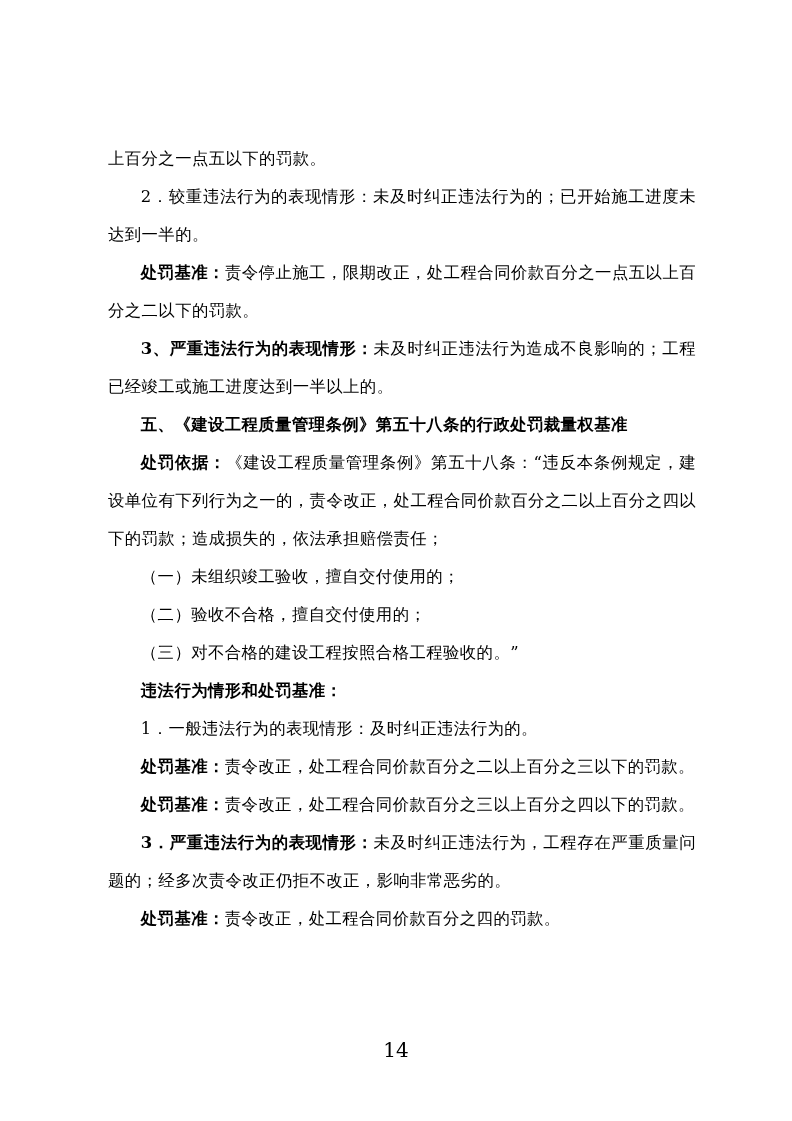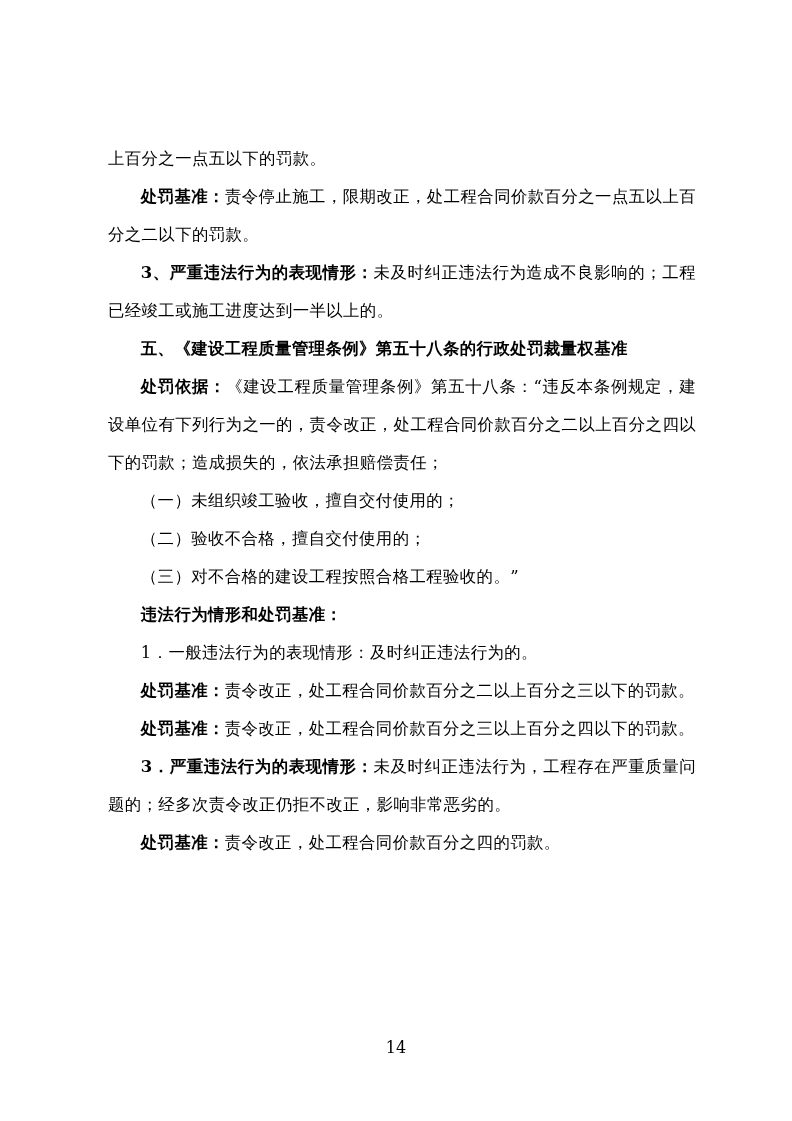--- a/index.html
+++ b/index.html
@@ -43,31 +43,32 @@
   .heading {
     font-weight: bold;
     text-indent: 2em;
   }
   .pagenum {
     position: absolute;
     left: 0;
     top: 1038px;
     width: 792px;
     text-align: center;
-    font-size: 16px;
+    font-size: 20px;
     font-family: "DejaVu Serif", "Liberation Serif", serif;
     color: #000;
   }
 </style>
 </head>
 <body>
 
 <div class="page">
   <div class="doc-body" id="doc-body">
       <p><span>上百分之一点五以下的罚款。</span></p>
+      <p class="ind"><span>2．较重违法行为的表现情形：未及时纠正违法行为的；已开始施工进度未达到一半的。</span></p>
       <p class="ind"><span class="b">处罚基准：</span><span>责令停止施工，限期改正，处工程合同价款百分之一点五以上百分之二以下的罚款。</span></p>
       <p class="ind"><span class="b">3、严重违法行为的表现情形：</span><span>未及时纠正违法行为造成不良影响的；工程已经竣工或施工进度达到一半以上的。</span></p>
       <p class="heading"><span class="b">五、《建设工程质量管理条例》第五十八条的行政处罚裁量权基准</span></p>
       <p class="ind"><span class="b">处罚依据：</span><span>《建设工程质量管理条例》第五十八条：“违反本条例规定，建设单位有下列行为之一的，责令改正，处工程合同价款百分之二以上百分之四以下的罚款；造成损失的，依法承担赔偿责任；</span></p>
       <p class="ind"><span>（一）未组织竣工验收，擅自交付使用的；</span></p>
       <p class="ind"><span>（二）验收不合格，擅自交付使用的；</span></p>
       <p class="ind"><span>（三）对不合格的建设工程按照合格工程验收的。”</span></p>
       <p class="heading"><span class="b">违法行为情形和处罚基准：</span></p>
       <p class="ind"><span>1．一般违法行为的表现情形：及时纠正违法行为的。</span></p>
       <p class="ind"><span class="b">处罚基准：</span><span>责令改正，处工程合同价款百分之二以上百分之三以下的罚款。</span></p>

